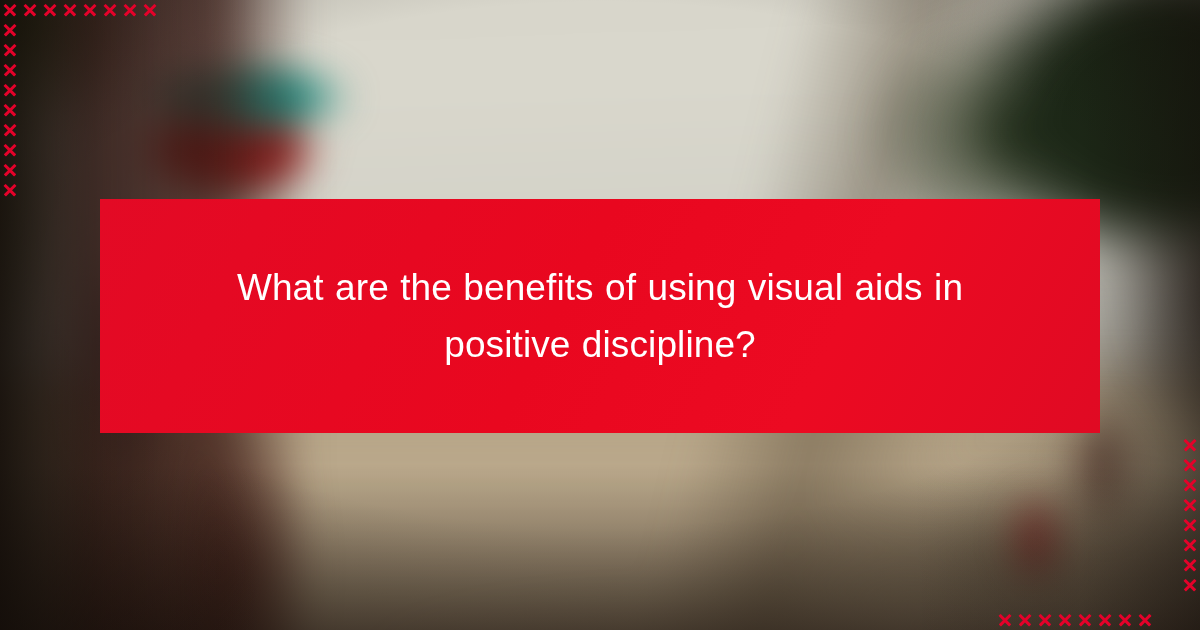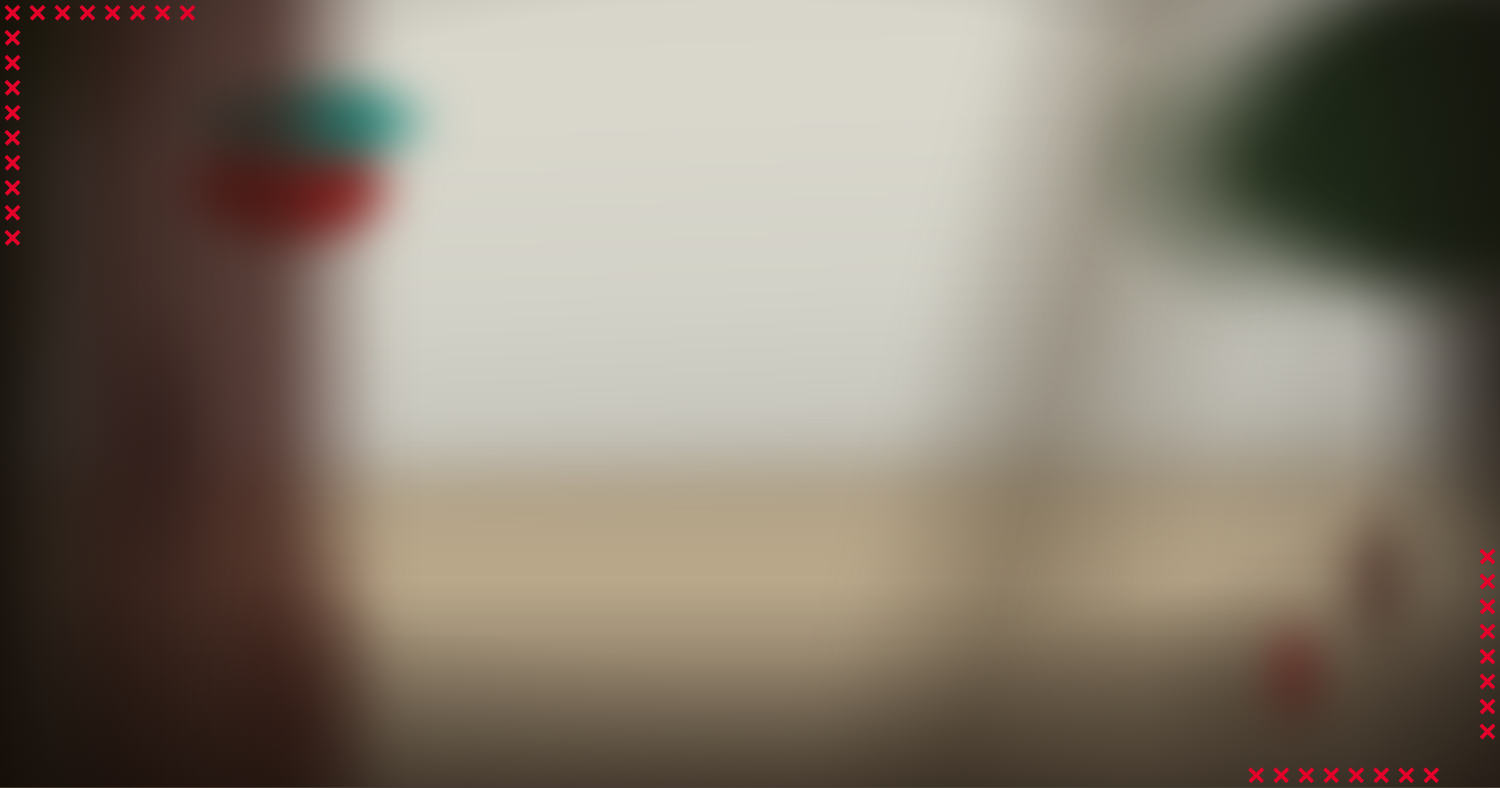--- a/index.html
+++ b/index.html
@@ -169,20 +169,23 @@
     <div class="bg-layer bg-blur bg-ground"></div>
     <div class="bg-layer bg-blur bg-ground-tex"></div>
     <div class="bg-layer bg-blur bg-tree-right"></div>
     <div class="bg-layer bg-blur bg-tree-left"></div>
     <div class="bg-layer bg-blur bg-canopy"></div>
     <div class="bg-layer bg-blur bg-column"></div>
     <div class="bg-layer bg-blur bg-redpost"></div>
   </div>
   <div class="bg-vignette"></div>
 
+  <div class="banner">
+    <p class="banner-text">What are the benefits of using visual aids in positive discipline?</p>
+  </div>
 
   <div class="xgrid" id="x-top-row">
       <div class="xmark"></div>
       <div class="xmark"></div>
       <div class="xmark"></div>
       <div class="xmark"></div>
       <div class="xmark"></div>
       <div class="xmark"></div>
       <div class="xmark"></div>
       <div class="xmark"></div>

